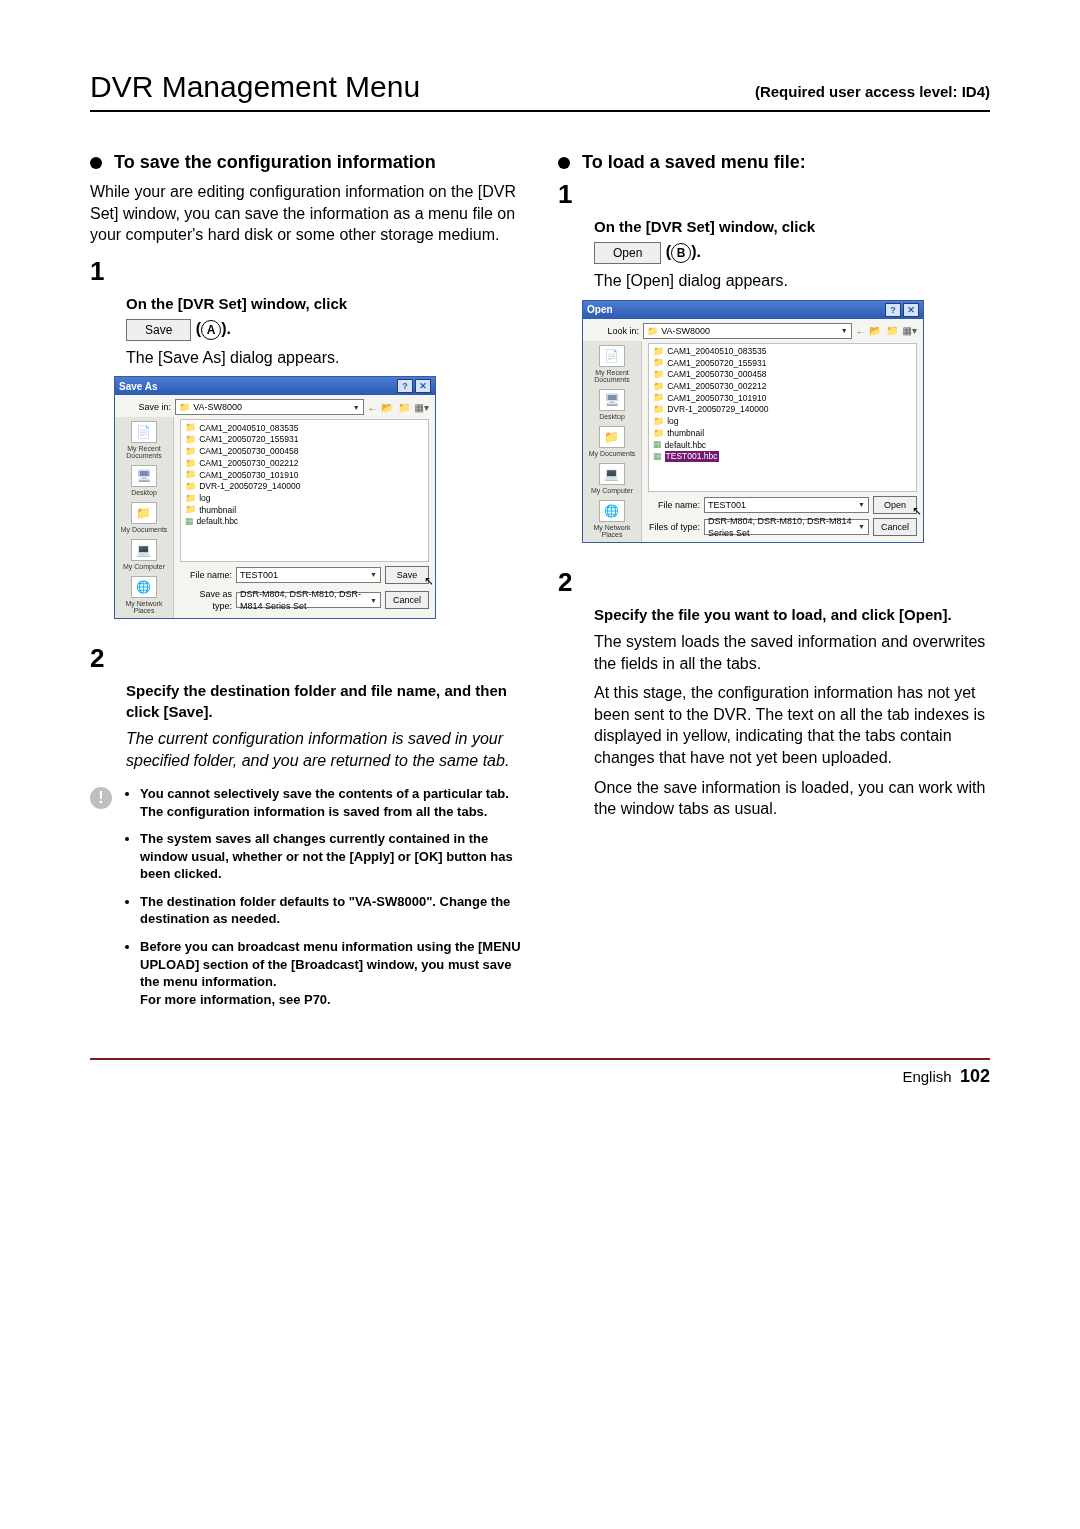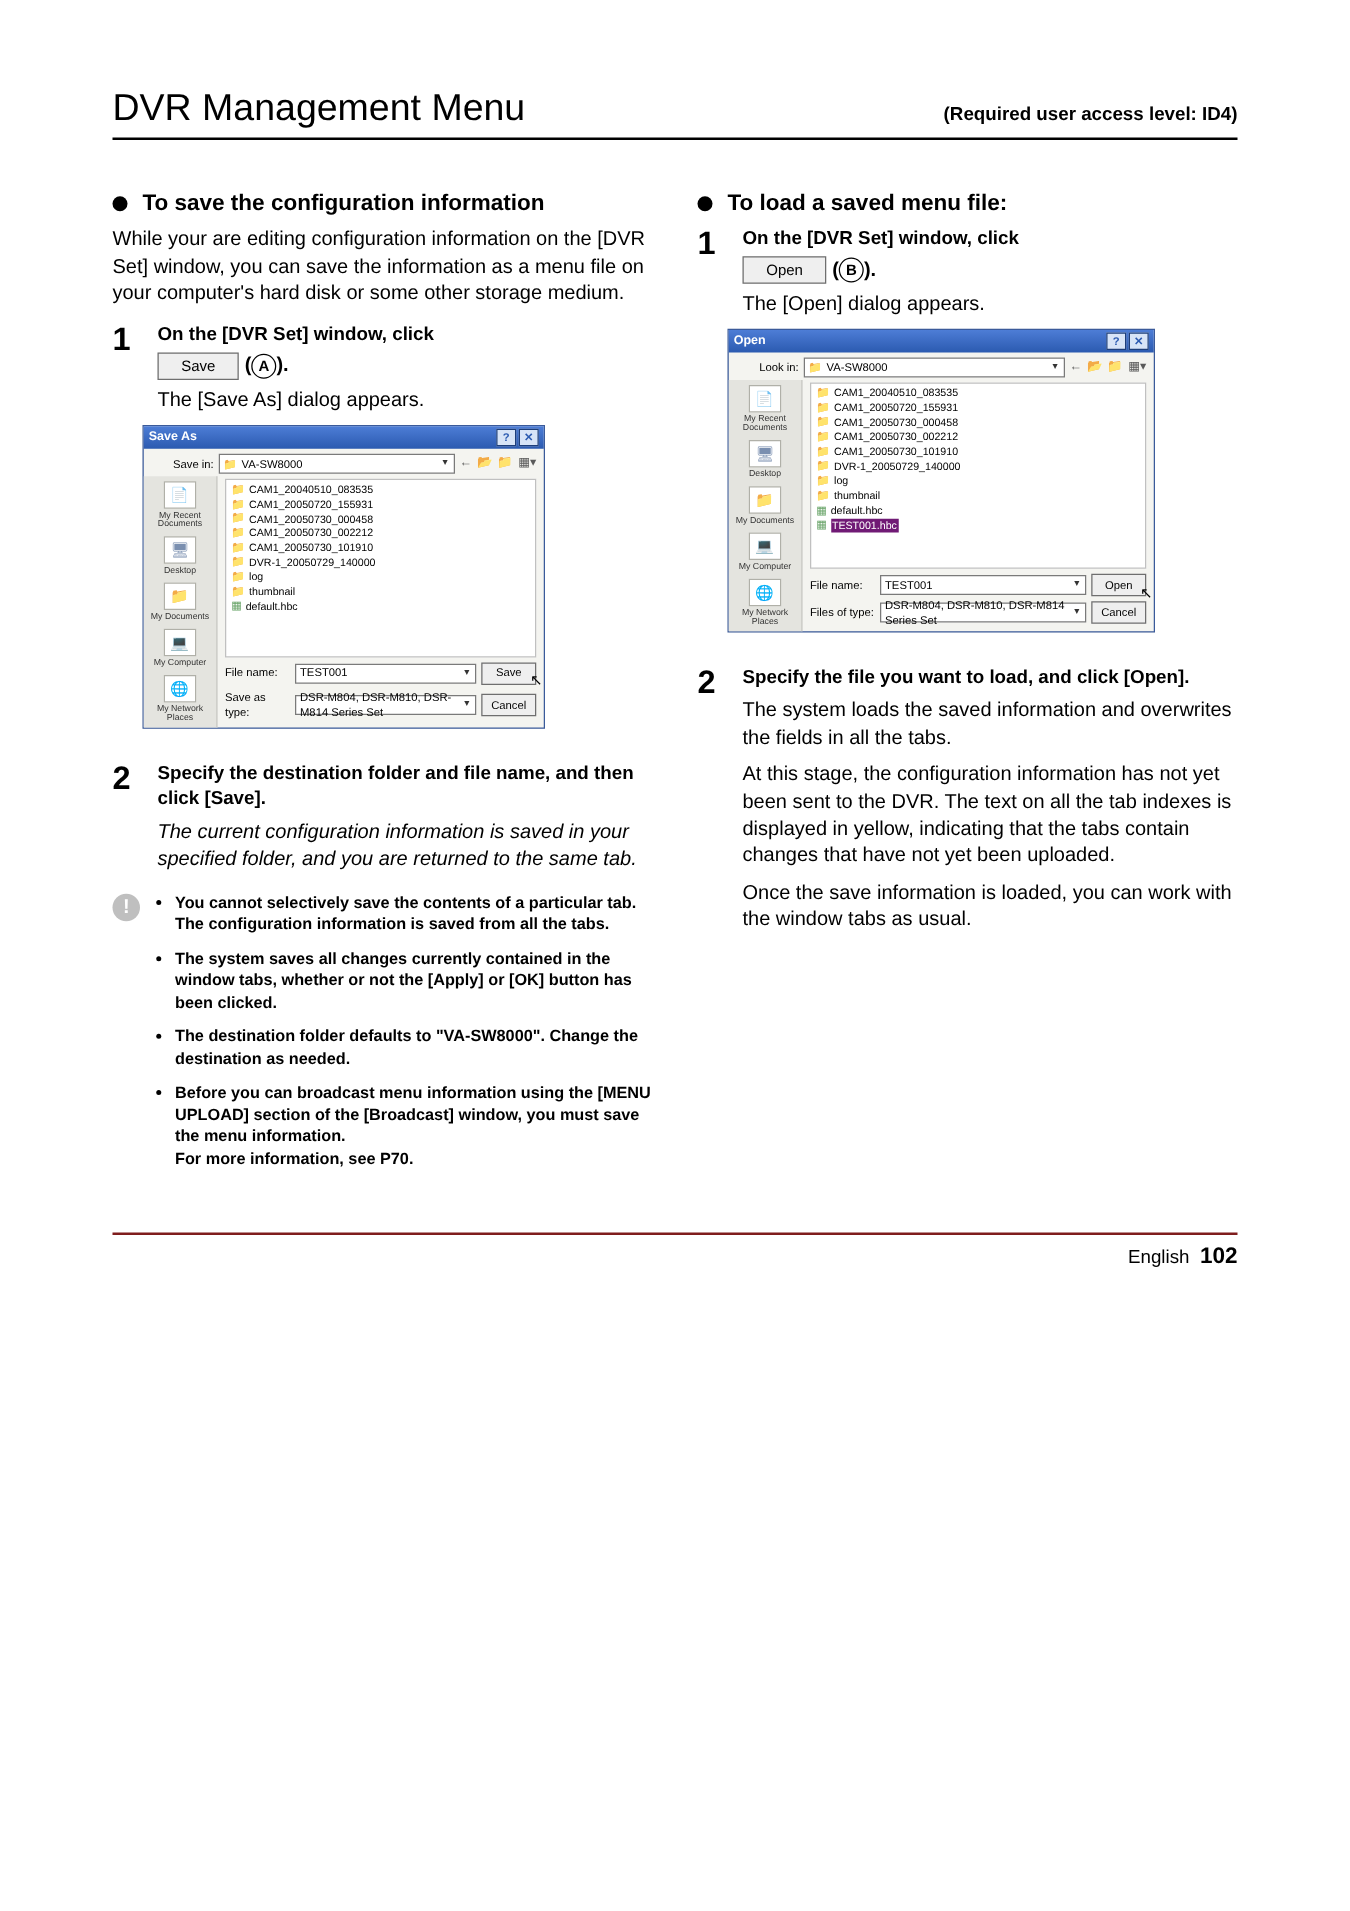--- a/index.html
+++ b/index.html
@@ -69,20 +69,21 @@
     flex: 0 0 auto;
   }
   .step .content {
     flex: 1;
     font-size: 16px;
     line-height: 1.35;
   }
   .step .content .step-title {
     font-weight: bold;
     font-size: 15px;
+    margin-top: 36px;
   }
   .inline-button {
     display: inline-block;
     border: 1px solid #6f6f6f;
     background: #efefef;
     font-size: 12px;
     padding: 2px 18px;
     vertical-align: middle;
     font-family: "Segoe UI", Arial, sans-serif;
   }
@@ -214,21 +215,21 @@
   .dialog .filelist .fitem .ficon { font-size: 9px; }
   .dialog .filelist .fitem.folder .ficon { color: #c9a94d; }
   .dialog .filelist .fitem.file .ficon { color: #6aa56a; }
   .dialog .filelist .fitem.selected span.name { background:#701a75; color:#fff; padding:0 1px;}
   .dialog .formrow {
     display: flex;
     align-items: center;
     gap: 4px;
     padding: 2px 6px;
   }
-  .dialog .formrow .label { width: 52px; }
+  .dialog .formrow .label { width: 52px; text-align: right; }
   .dialog .formrow .field {
     flex: 1;
     border: 1px solid #7a7a7a;
     background: #fff;
     height: 14px;
     display: flex;
     align-items: center;
     padding: 0 3px;
     justify-content: space-between;
   }
@@ -427,21 +428,21 @@
       <div class="content">
         <div class="step-title">Specify the destination folder and file name, and then click [Save].</div>
         <div style="margin-top:6px;font-style:italic;">The current configuration information is saved in your specified folder, and you are returned to the same tab.</div>
       </div>
     </div>
 
     <div class="warn-block">
       <div class="warn-icon">!</div>
       <ul>
         <li>You cannot selectively save the contents of a particular tab. The configuration information is saved from all the tabs.</li>
-        <li>The system saves all changes currently contained in the window tabs, whether or not the [Apply] or [OK] button has been clicked.</li>
+        <li>The system saves all changes currently contained in the window usual, whether or not the [Apply] or [OK] button has been clicked.</li>
         <li>The destination folder defaults to "VA-SW8000". Change the destination as needed.</li>
         <li style="white-space:pre-line;">Before you can broadcast menu information using the [MENU UPLOAD] section of the [Broadcast] window, you must save the menu information.
 For more information, see P70.</li>
       </ul>
     </div>
   </div>
 
   <div class="col">
     <div class="bullet-heading">
       <div class="dot"></div>

